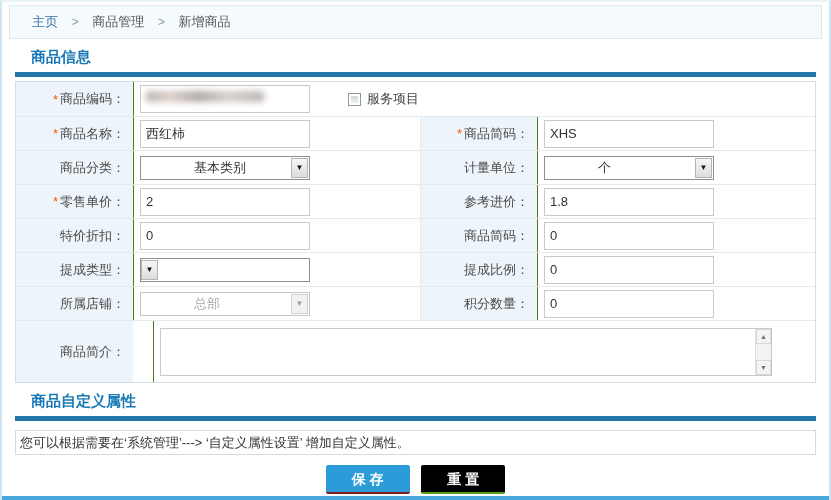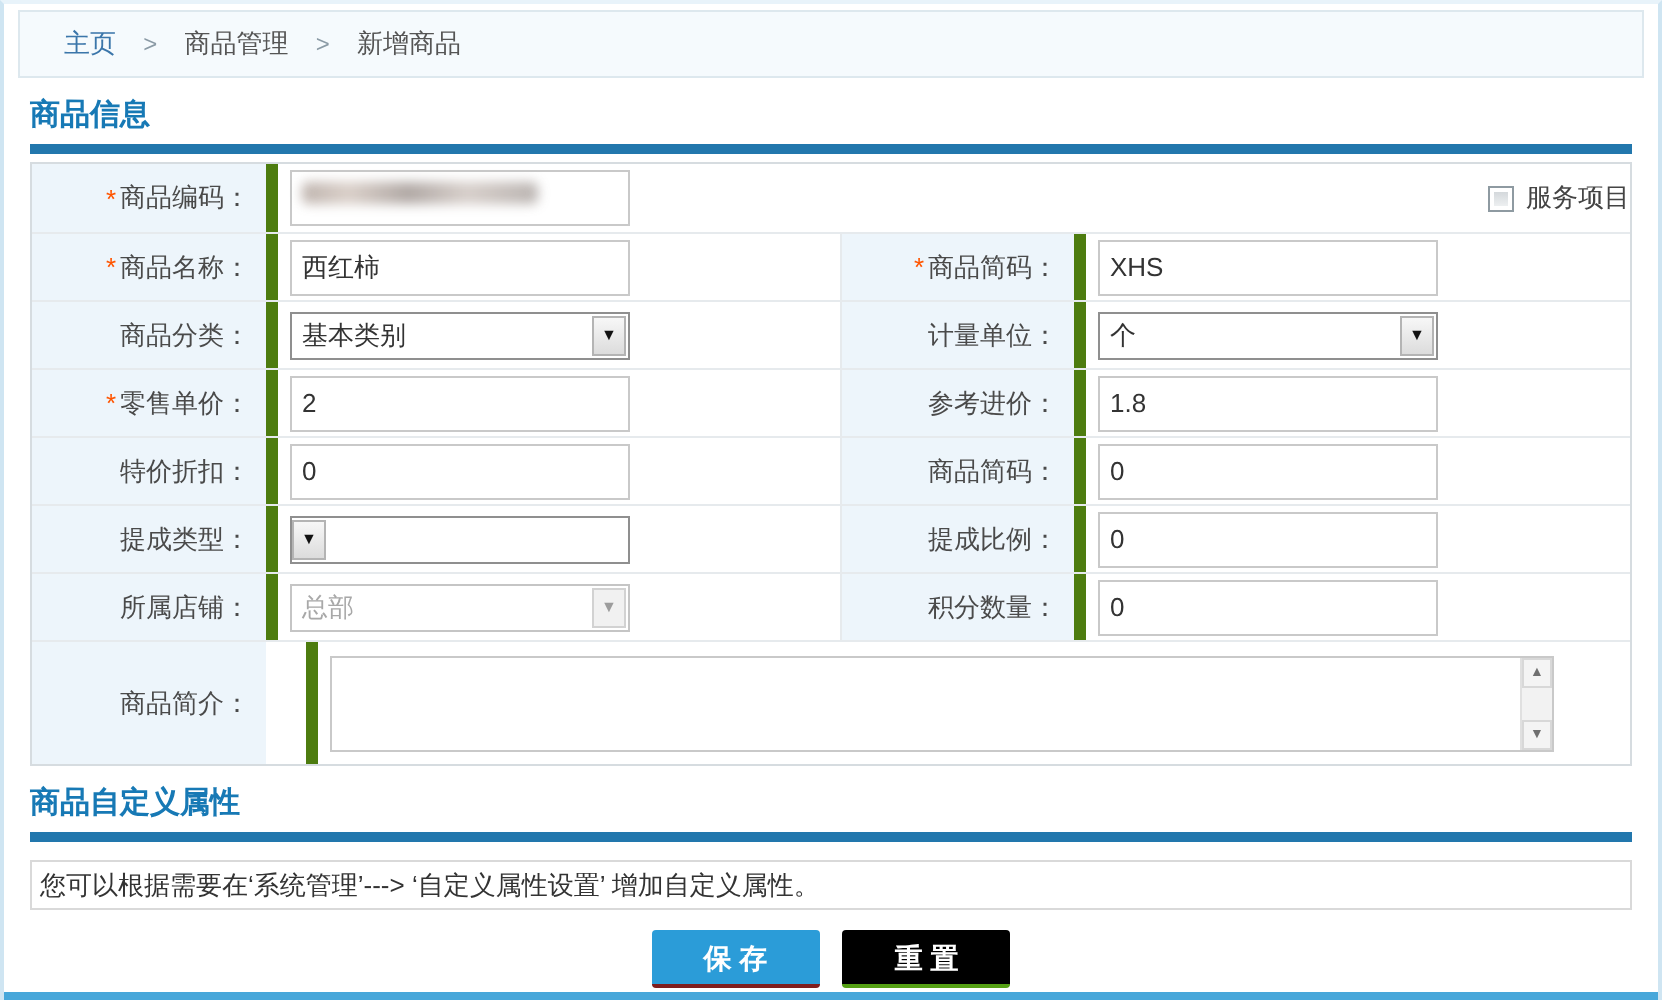--- a/index.html
+++ b/index.html
@@ -10,50 +10,50 @@
           border-left:2px solid #cfe5f2; border-right:2px solid #cfe5f2; border-top:2px solid #e8f3fa;
           overflow:hidden; }
 
   .breadcrumb { margin:3px 7px 0; height:34px; line-height:32px; background:#f5fafd;
                 border:1px solid #dde8ee; padding-left:22px; color:#555; }
   .breadcrumb .crumb-home { color:#3b76aa; cursor:pointer; }
   .breadcrumb .sep { color:#8a9aa5; margin:0 10px; font-size:12px; }
 
   .content { padding:0 13px; }
 
-  .section-title { margin:9px 0 5px; font-size:15px; font-weight:bold; color:#1779b5; }
+  .section-title { margin:9px 16px 5px; font-size:15px; font-weight:bold; color:#1779b5; }
   .title-bar { height:5px; background:#2277ad; margin-bottom:4px; }
 
   .form-table { border:1px solid #d6dce0; background:#fff; }
   .frow { display:flex; align-items:stretch; min-height:34px; border-top:1px solid #e6eaed; }
   .frow:first-child { border-top:none; }
   .lbl { width:117px; background:#edf5fb; display:flex; align-items:center;
          justify-content:flex-end; padding-right:8px; color:#4a4a4a; flex-shrink:0; }
   .lbl2 { border-left:1px solid #e6eaed; }
-  .cell { display:flex; align-items:center; padding-left:6px; border-left:6px solid #4d7c0f;justify-content:space-between; }
+  .cell { display:flex; align-items:center; padding-left:6px; border-left:1px solid #4d7c0f; }
   .cell1 { width:287px; flex-shrink:0; }
   .cell2 { flex:1; }
   .cellfull { flex:1; }
   .req { font-style:normal; color:#ff5500; margin-right:2px; }
 
   input.txt { width:170px; height:28px; border:1px solid #c9c9c9; padding:0 5px;
               font-size:13px; color:#333; font-family:inherit; background:#fff; }
 
   .redacted-wrap { position:relative; }
   .blur-bar { position:absolute; left:6px; top:6px; width:118px; height:11px; border-radius:3px;
               background:linear-gradient(90deg,#a89a92,#cdbfb6 20%,#958a85 45%,#c9beb8 70%,#a29a96 100%);
               filter:blur(3px); opacity:.75; }
 
   .chkgroup { display:flex; align-items:center; margin-left:38px; color:#444; }
   .checkbox { width:13px; height:13px; border:1px solid #8e9aa1; background:linear-gradient(180deg,#cdd2d6,#f4f6f7);
               display:inline-block; margin-right:6px; box-shadow:inset 0 0 0 2px #fff; }
 
   .select { width:170px; height:24px; border:1px solid #8f8f8f; background:#fff;
             display:flex; align-items:center; justify-content:space-between; cursor:pointer; }
-  .select .select-text { padding-left:5px; color:#333; white-space:nowrap; overflow:hidden; }
+  .select .select-text { padding-left:5px; color:#333; white-space:nowrap; overflow:hidden;margin-left:48px; }
   .select .select-arrow { width:17px; height:20px; margin-right:1px; background:linear-gradient(180deg,#f7f7f7,#dcdcdc);
             border:1px solid #b4b4b4; display:flex; align-items:center; justify-content:center;
             font-size:8px; color:#111; }
   .select.disabled { border-color:#c5c5c5; cursor:default; }
   .select.disabled .select-text { color:#a8a8a8; }
   .select.disabled .select-arrow { color:#9c9c9c; background:#f1f1f1; border-color:#d2d2d2; }
 
   .frow.tall { min-height:62px;gap:20px; }
   .ta-wrap { position:relative; width:612px; height:48px; border:1px solid #c9c9c9; background:#fff; margin:6px 0; }
   .ta-wrap textarea { width:calc(100% - 17px); height:100%; border:none; resize:none;

